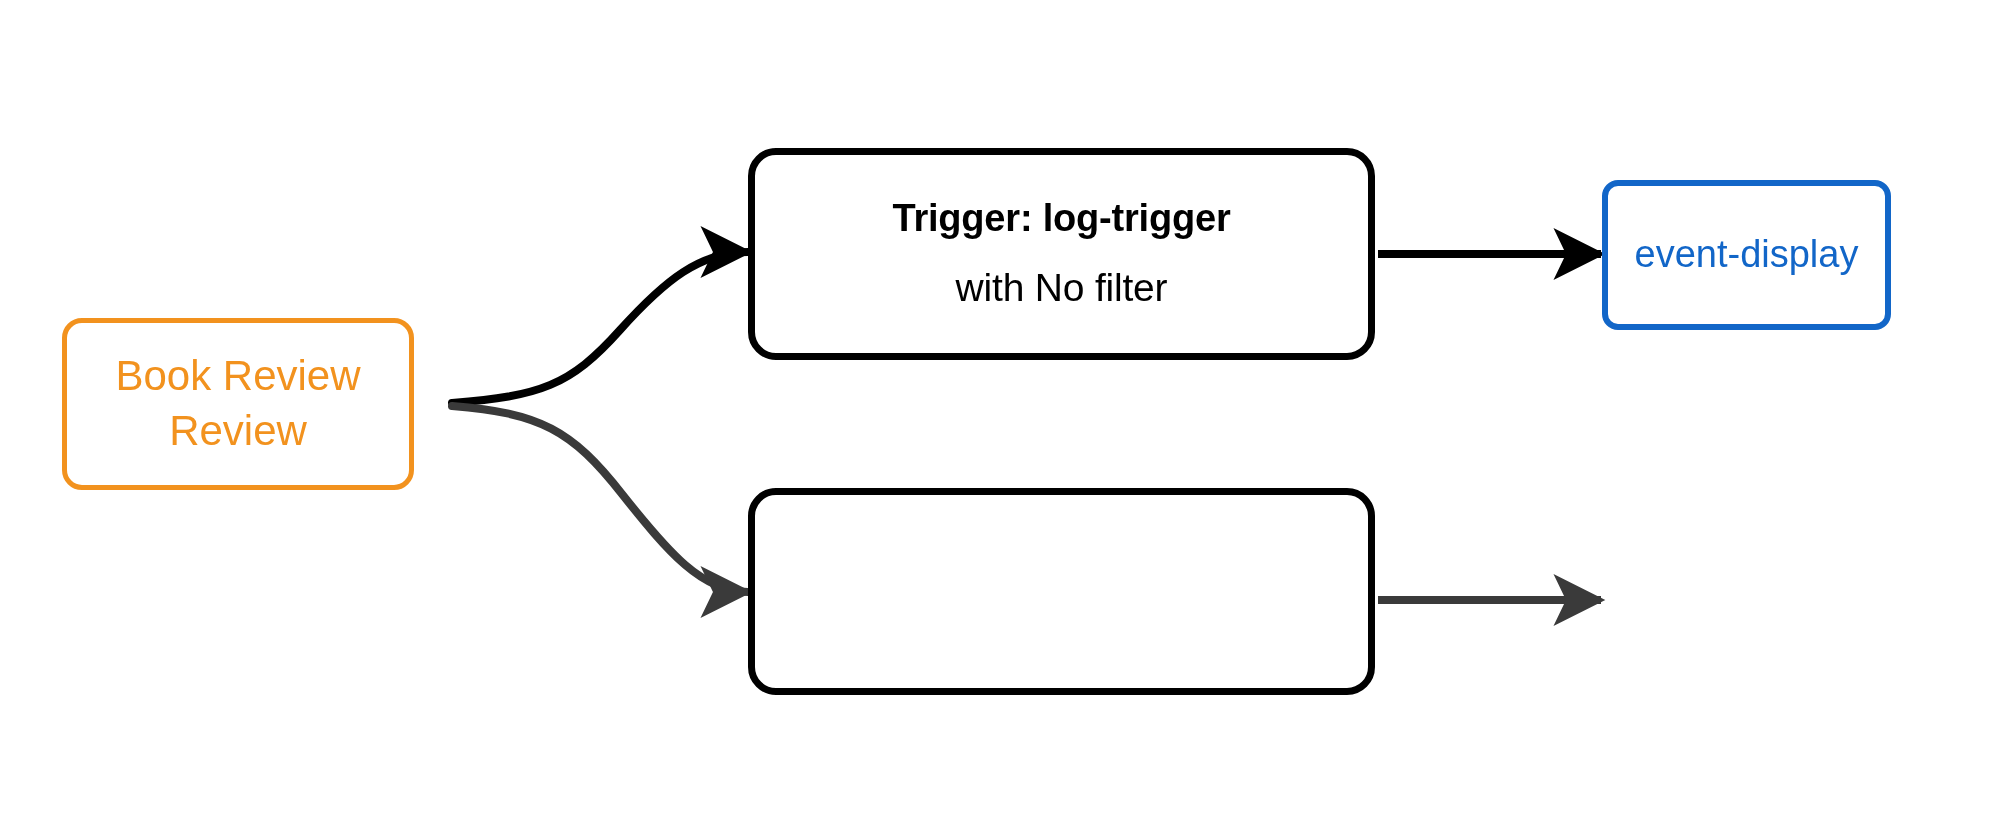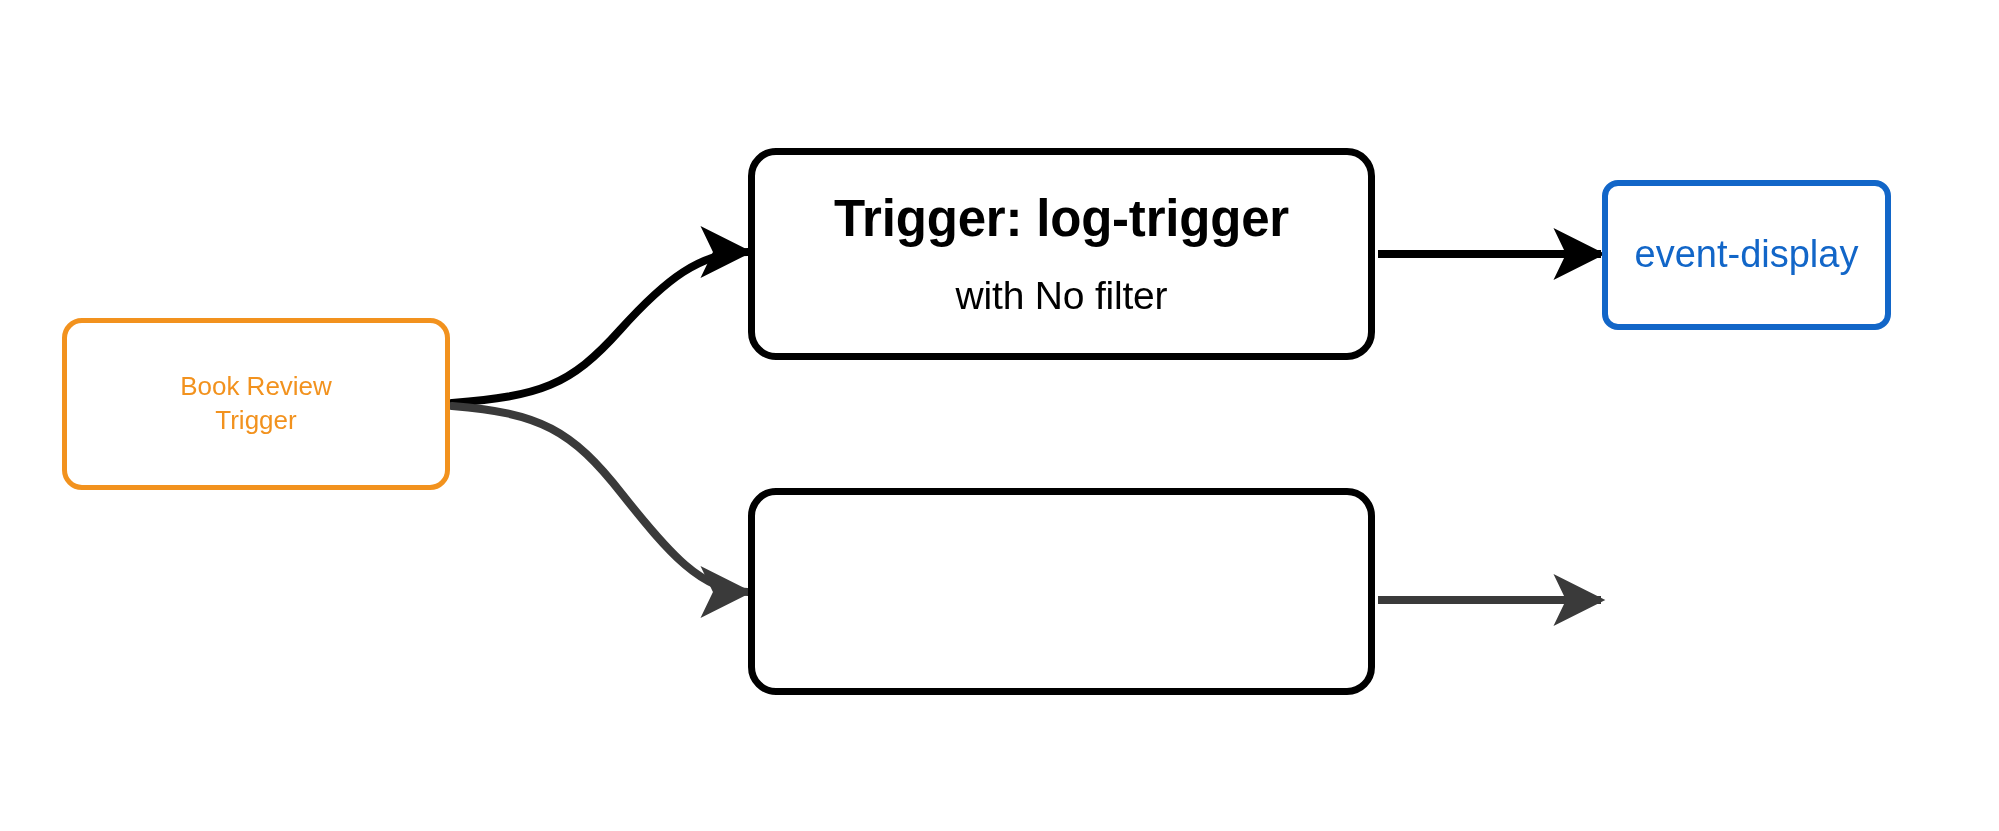--- a/index.html
+++ b/index.html
@@ -32,43 +32,43 @@
     flex-direction: column;
     align-items: center;
     justify-content: center;
     text-align: center;
     line-height: 1.30;
   }
   
   .node-broker {
     left: 62px;
     top: 318px;
-    width: 388px;
+    width: 352px;
     height: 172px;
     border: 5px solid #f2921e;
     border-radius: 20px;
     color: #f2921e;
-    font-size: 26px;
+    font-size: 42px;
     font-weight: 400;
     z-index: 3;
   }
   .node-broker .line { display: block; }
   
   .node-trigger {
     left: 748px;
     width: 627px;
     border: 7px solid #000000;
     border-radius: 28px;
     color: #000000;
     z-index: 3;
   }
   .node-trigger.top { top: 148px; height: 212px; }
   .node-trigger.bottom { top: 488px; height: 207px; }
   .trigger-title {
-    font-size: 51px;
+    font-size: 38px;
     font-weight: 700;
     letter-spacing: -0.2px;
   }
   .trigger-sub {
     font-size: 39px;
     font-weight: 400;
     margin-top: 19px;
     letter-spacing: -0.2px;
   }
   
@@ -104,21 +104,21 @@
 
     <path d="M 452 406 C 540 413, 572 430, 622 494 C 668 552, 702 592, 748 592" fill="none" stroke="#3a3a3a" stroke-width="8" stroke-linecap="round" marker-end="url(#arrow-gray)"></path>
 
     <path d="M 1378 254 L 1601 254" fill="none" stroke="#000000" stroke-width="8" stroke-linecap="butt" marker-end="url(#arrow-black)"></path>
 
     <path d="M 1378 600 L 1601 600" fill="none" stroke="#3a3a3a" stroke-width="8" stroke-linecap="butt" marker-end="url(#arrow-gray)"></path>
   </svg>
 
   <div class="node node-broker">
     <span class="line">Book Review</span>
-    <span class="line">Trigger</span>
+    <span class="line">Review</span>
   </div>
 
   <div class="node node-trigger top">
     <span class="trigger-title">Trigger: log-trigger</span>
     <span class="trigger-sub">with No filter</span>
   </div>
 
   <div class="node node-trigger bottom">
   </div>
 

